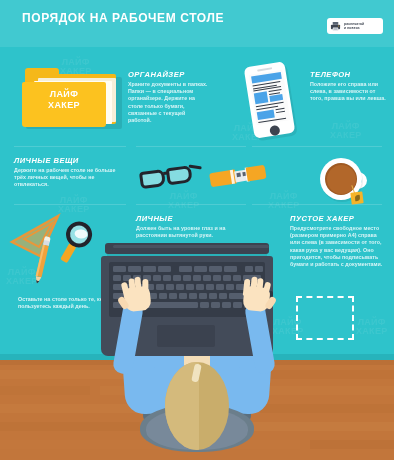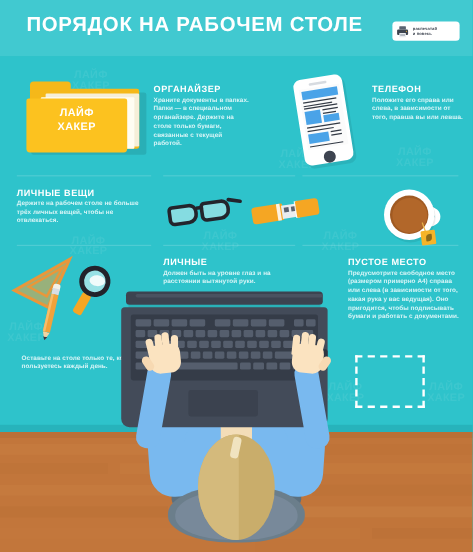--- a/index.html
+++ b/index.html
@@ -7,21 +7,21 @@
     width:394px;height:460px;overflow:hidden;
     font-family:"Liberation Sans", sans-serif;
     background:#2bbfc6;
   }
   #page{position:relative;width:394px;height:460px;overflow:hidden;background:#2bbfc6;}
 
   
   .header{position:absolute;left:0;top:0;width:394px;height:47px;background:#41c9d0;}
   .header-title{
     position:absolute;left:22px;top:11px;
-    font-size:17px;letter-spacing:.6px;color:#ffffff;font-weight:bold;
+    font-size:12px;letter-spacing:.6px;color:#ffffff;font-weight:bold;
     white-space:nowrap;
   }
   .print-btn{
     position:absolute;left:327px;top:18px;width:56px;height:16px;
     background:#ffffff;border-radius:3px;
     display:flex;align-items:center;gap:3px;padding:0 3px;box-sizing:border-box;
   }
   .print-ico{width:11px;height:11px;flex:0 0 auto;}
   .print-txt{
     font-size:3.4px;line-height:4.4px;color:#3d4450;font-weight:bold;
@@ -45,20 +45,21 @@
   }
 
   
   .sep{position:absolute;height:1px;background:rgba(255,255,255,.16);}
 
   
   .blk{position:absolute;}
   .blk h3{
     margin:0 0 2px 0;font-size:7.6px;letter-spacing:.45px;color:#ffffff;
     font-weight:bold;
+    font-style:italic;
   }
   .blk p{
     margin:0;font-size:5.3px;line-height:7.2px;color:#d8f5f7;font-weight:bold;
     letter-spacing:.05px;
   }
 
   
   .folder{position:absolute;left:22px;top:68px;width:96px;height:62px;}
   .f-shadow{position:absolute;left:4px;top:9px;width:96px;height:52px;background:rgba(0,0,0,.10);border-radius:2px;}
   .f-tab{position:absolute;left:3px;top:0;width:34px;height:9px;background:#f5b819;border-radius:3px 3px 0 0;}
@@ -309,21 +310,21 @@
       <div class="tea-leaf"></div>
     </div>
   </div>
 
   <div class="blk" style="left:136px;top:214px;width:112px;">
     <h3>ЛИЧНЫЕ</h3>
     <p>Должен быть на уровне глаз и на расстоянии вытянутой руки.</p>
   </div>
 
   <div class="blk" style="left:290px;top:214px;width:98px;">
-    <h3>ПУСТОЕ МЕСТО</h3>
+    <h3>ПУСТОЕ ХАКЕР</h3>
     <p>Предусмотрите свободное место (размером примерно А4) справа или слева (в зависимости от того, какая рука у вас ведущая). Оно пригодится, чтобы подписывать бумаги и работать с документами.</p>
   </div>
 
   <div class="blk" style="left:18px;top:296px;width:106px;">
     <p>Оставьте на столе только те, которыми пользуетесь каждый день.</p>
   </div>
 
   <div class="ruler">
     <svg width="56" height="56" viewBox="0 0 56 56">
       <path d="M50 4 L4 30 L32 44 Z" fill="#f0a23b" opacity=".55"></path>

